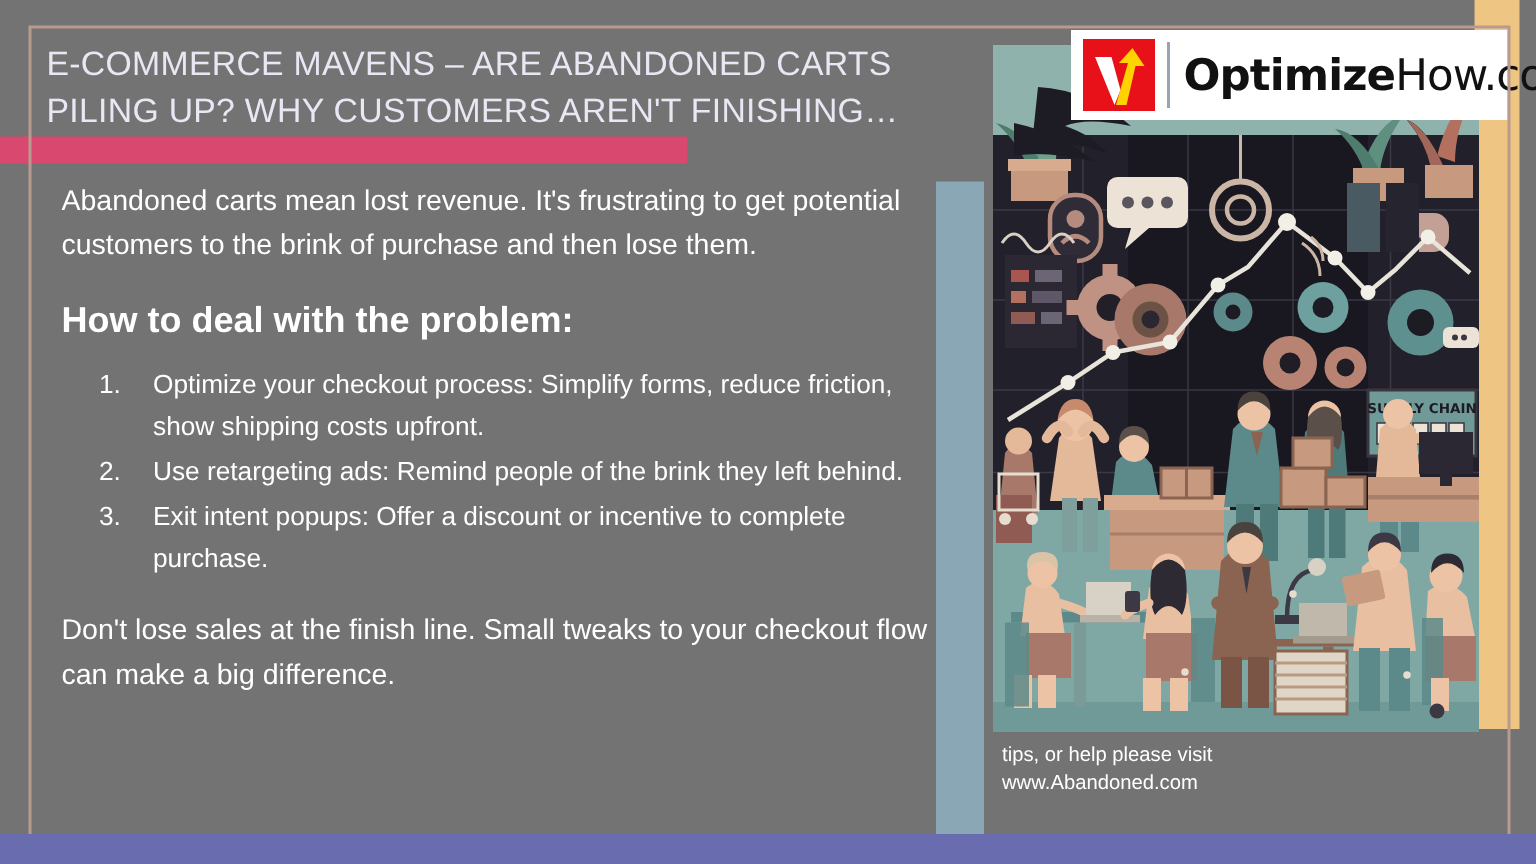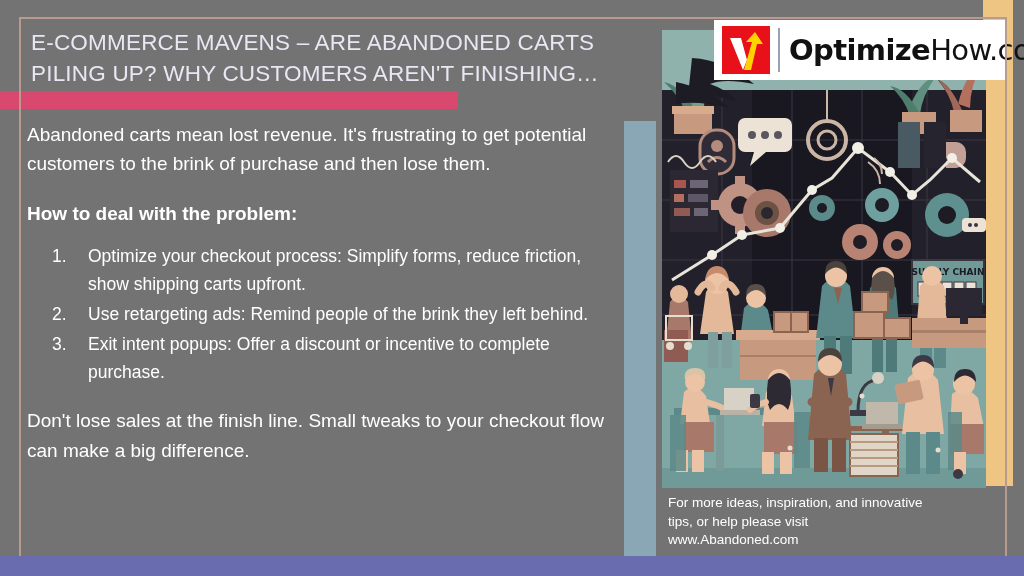--- a/index.html
+++ b/index.html
@@ -65,32 +65,32 @@
     font-size: 22.5px;
     line-height: 31px;
     letter-spacing: 0.2px;
     color: #e9e7f3;
     font-weight: 400;
   }
 
   
   .body-col {
     position: absolute;
-    left: 27px; top: 120px;
+    left: 41px; top: 120px;
     width: 580px;
     color: #ffffff;
   }
   .para {
     font-size: 19px;
     line-height: 29px;
     margin: 0 0 22px 0;
     font-weight: 400;
   }
   .subhead {
-    font-size: 19px;
+    font-size: 24px;
     line-height: 28px;
     font-weight: bold;
     margin: 0 0 14px 0;
   }
   ol.steps {
     margin: 0 0 20px 0;
     padding: 0 0 0 38px;
     list-style: none;
     counter-reset: stepctr;
   }
@@ -179,21 +179,21 @@
   <div class="accent-bar-tan"></div>
   <div class="accent-bar-gray"></div>
 
   <div class="title">E-COMMERCE MAVENS – ARE ABANDONED CARTS PILING UP? WHY CUSTOMERS AREN'T FINISHING…</div>
   <div class="title-bar"></div>
 
   <div class="body-col">
     <p class="para">Abandoned carts mean lost revenue. It's frustrating to get potential customers to the brink of purchase and then lose them.</p>
     <p class="subhead">How to deal with the problem:</p>
     <ol class="steps">
-      <li>Optimize your checkout process: Simplify forms, reduce friction, show shipping carts upfront.</li>
+      <li>Optimize your checkout process: Simplify forms, reduce friction, show shipping costs upfront.</li>
       <li>Use retargeting ads: Remind people of the brink they left behind.</li>
       <li>Exit intent popups: Offer a discount or incentive to complete purchase.</li>
     </ol>
     <p class="para-final">Don't lose sales at the finish line. Small tweaks to your checkout flow can make a big difference.</p>
   </div>
 
   <div class="art">
     <svg width="324" height="458" viewBox="0 0 324 458" xmlns="http://www.w3.org/2000/svg">
       <defs>
         <clipPath id="artclip">
@@ -510,21 +510,20 @@
           <line x1="188" y1="412" x2="236" y2="412" stroke="#b79a80" stroke-width="2"></line>
           <line x1="188" y1="420" x2="236" y2="420" stroke="#b79a80" stroke-width="2"></line>
           <line x1="188" y1="428" x2="236" y2="428" stroke="#b79a80" stroke-width="2"></line>
           <line x1="188" y1="436" x2="236" y2="436" stroke="#b79a80" stroke-width="2"></line>
         </g>
       </g>
     </svg>
   </div>
 
   <div class="caption">
-    <div>For more ideas, inspiration, and innovative</div>
     <div>tips, or help please visit</div>
     <div>www.Abandoned.com</div>
   </div>
 
   <div class="logo-box">
     <div class="logo-mark">
       <svg width="48" height="48" viewBox="0 0 48 48">
         <path d="M8 12 L19 12 L25 34 L21 44 Z" fill="#ffffff"></path>
         <path d="M22 44 L30 16 L24 16 L33 6 L41 18 L35 18 L29 44 Z" fill="#ffd300"></path>
       </svg>

